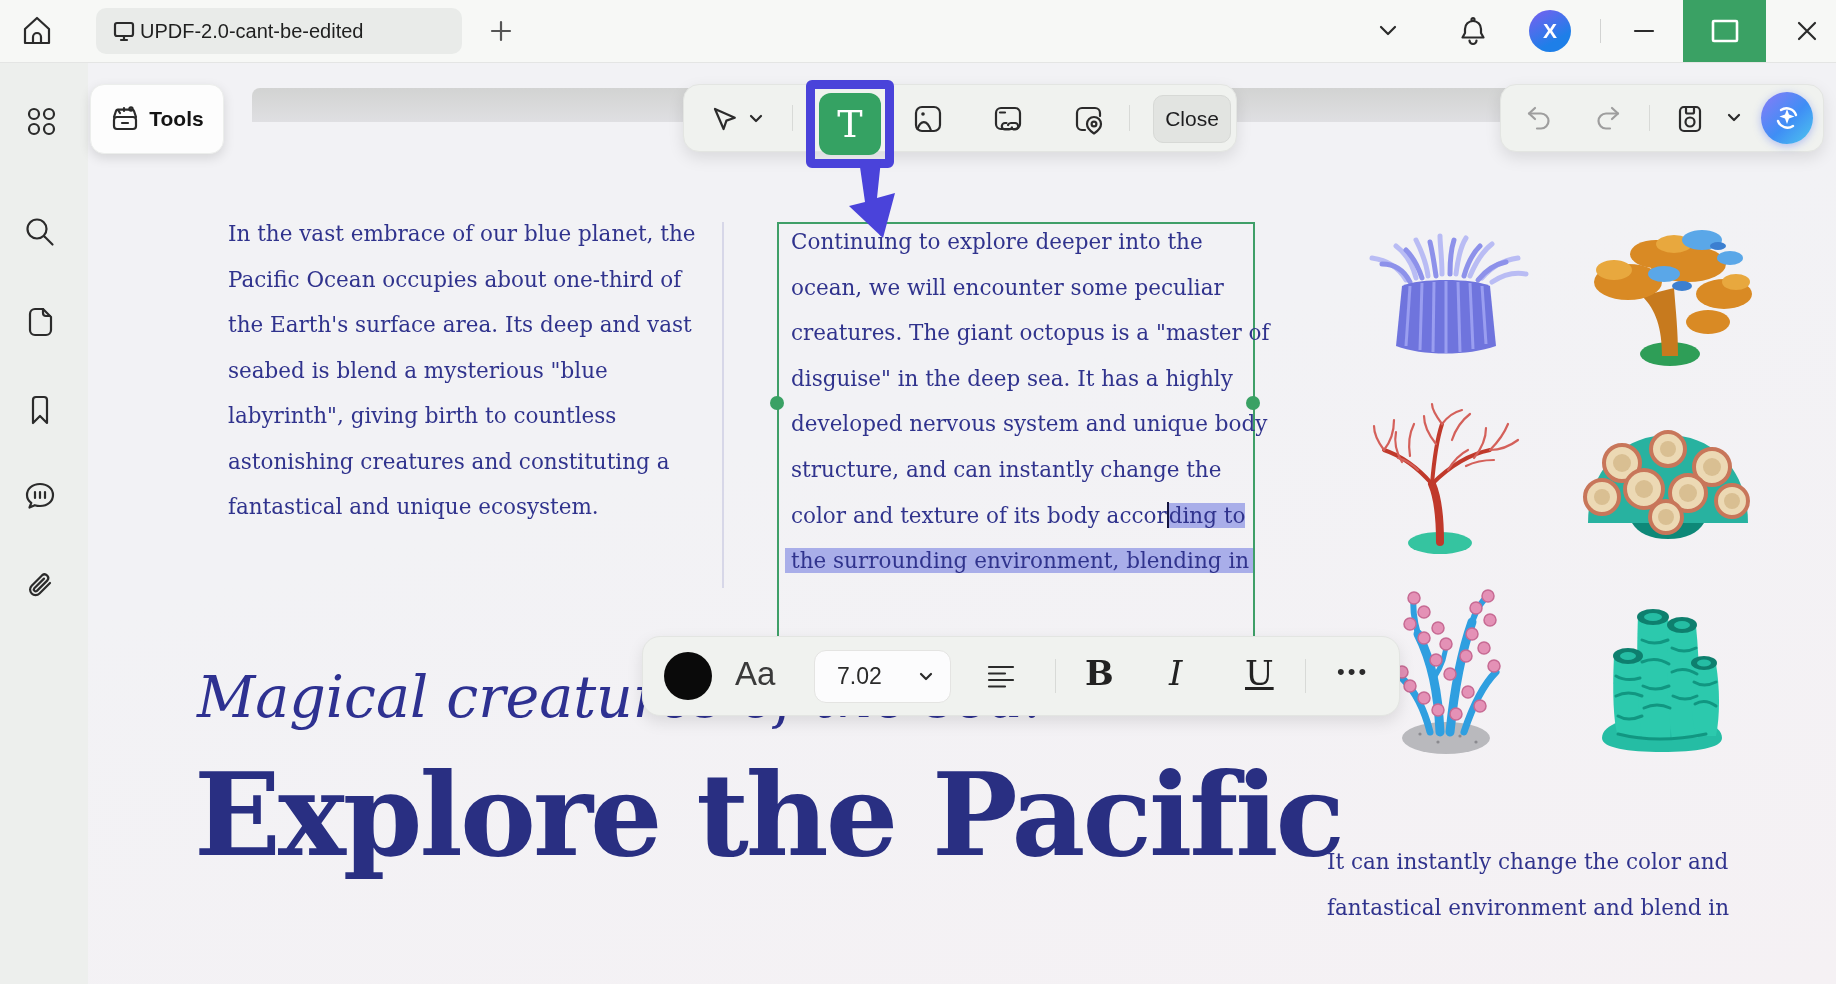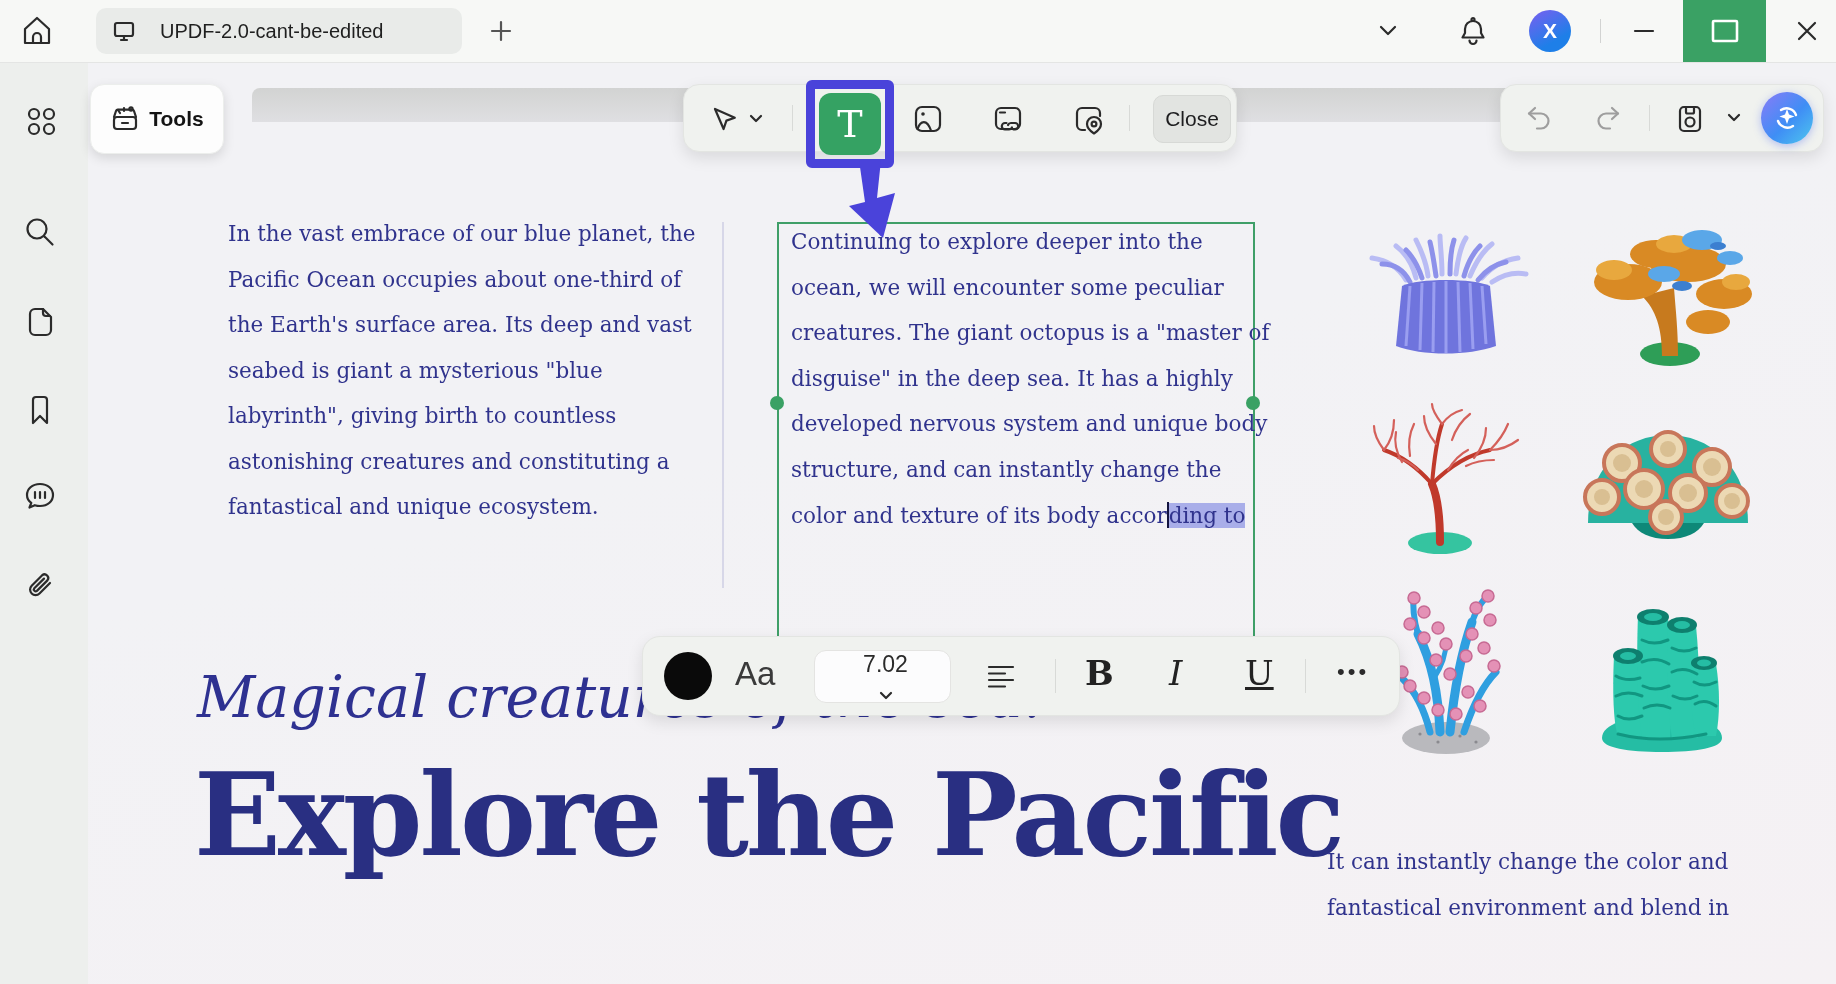--- a/index.html
+++ b/index.html
@@ -4,21 +4,21 @@
 <style>
   html,body{margin:0;padding:0;background:#e8e8ea;}
   #app{position:relative;width:1836px;height:984px;overflow:hidden;
        font-family:"Liberation Sans",sans-serif;background:#f3f3f5;}
   .abs{position:absolute;}
   svg.ic{stroke:#2b2b2b;fill:none;stroke-width:2.2;stroke-linecap:round;stroke-linejoin:round;display:block;}
   
   #topbar{left:0;top:0;width:1836px;height:62px;background:#f7f8f6;border-bottom:1px solid #e4e5e4;z-index:20;}
   .chromebtn{display:flex;align-items:center;justify-content:center;cursor:pointer;}
   #tab{left:96px;top:8px;width:366px;height:46px;border-radius:10px;background:#e9ebe9;
-       display:flex;align-items:center;gap:24px;padding-left:16px;box-sizing:border-box;}
+       display:flex;align-items:center;gap:4px;padding-left:16px;box-sizing:border-box;}
   #tab-title{font-size:20px;color:#1f1f1f;}
   #max-btn{left:1683px;top:0;width:83px;height:62px;background:#3aa164;}
   
   #sidebar{left:0;top:62px;width:88px;height:922px;background:#edefed;z-index:15;}
   .side-ic{position:absolute;left:21px;width:38px;height:38px;display:flex;align-items:center;justify-content:center;cursor:pointer;}
   
   .panel{background:#f0f2ef;border:1px solid #e3e5e2;border-radius:16px;
          box-shadow:0 6px 16px rgba(0,0,0,.10);z-index:30;}
   #tools-btn{left:90px;top:84px;width:132px;height:68px;border-radius:14px;background:#fdfdfd;
              border:1px solid #eceeec;box-shadow:0 4px 12px rgba(0,0,0,.12);z-index:30;
@@ -36,21 +36,21 @@
   #t-glyph{font-family:"DejaVu Serif",serif;font-size:38px;color:#ffffff;line-height:1;}
   #close-btn{position:absolute;left:469px;top:10px;width:76px;height:46px;border-radius:10px;background:#e2e4e1;
              border:1px solid #d7d9d6;display:flex;align-items:center;justify-content:center;cursor:pointer;}
   #close-label{font-size:21px;color:#1d1d1f;}
   
   #fmtbar{left:642px;top:636px;width:756px;height:78px;border-radius:18px;z-index:40;}
   #color-swatch{position:absolute;left:21px;top:15px;width:48px;height:48px;border-radius:50%;background:#0a0a0a;cursor:pointer;}
   #font-btn{position:absolute;left:92px;top:18px;font-size:33px;color:#3a3a3a;cursor:pointer;}
   #size-combo{position:absolute;left:171px;top:13px;width:137px;height:53px;background:#fcfcfd;border:1px solid #e4e4e2;
               border-radius:12px;display:flex;align-items:center;justify-content:space-between;
-              padding:0 16px 0 22px;box-sizing:border-box;cursor:pointer;flex-direction:column;}
+              padding:0 16px 0 22px;box-sizing:border-box;cursor:pointer;}
   #size-value{font-size:23px;color:#2a2a2a;}
   .fmt-glyph{position:absolute;top:16px;font-family:"DejaVu Serif",serif;font-size:34px;color:#222;cursor:pointer;}
   #more-btn{position:absolute;left:694px;top:22px;font-size:22px;letter-spacing:3px;color:#2b2b2b;cursor:pointer;}
   .fdiv{width:1px;background:#d8dad7;position:absolute;top:22px;height:34px;}
   
   #docarea{left:88px;top:62px;width:1748px;height:922px;background:linear-gradient(165deg,#f2f2f5 40%,#f5f1f4);z-index:1;}
   .serif{font-family:"DejaVu Serif",serif;color:#30338d;}
   .bodyline{white-space:nowrap;height:45.5px;font-size:21.5px;}
   #left-para{left:228px;top:221px;z-index:2;}
   #col-divider{left:722px;top:222px;width:2px;height:366px;background:#d7d7e8;z-index:2;}
@@ -72,36 +72,39 @@
 <div id="app">
 
   <div id="docarea" class="abs">
 
     <div id="page-top-shadow" class="abs" style="left:164px;top:26px;"></div>
 
     <div id="left-para" class="abs serif" style="left:140px;top:159px;">
       <div class="bodyline">In the vast embrace of our blue planet, the</div>
       <div class="bodyline">Pacific Ocean occupies about one-third of</div>
       <div class="bodyline">the Earth's surface area. Its deep and vast</div>
-      <div class="bodyline">seabed is giant a mysterious "blue</div>
+      <div class="bodyline">seabed is blend a mysterious "blue</div>
       <div class="bodyline">labyrinth", giving birth to countless</div>
       <div class="bodyline">astonishing creatures and constituting a</div>
       <div class="bodyline">fantastical and unique ecosystem.</div>
     </div>
 
     <div id="col-divider" class="abs" style="left:634px;top:160px;"></div>
 
     <div id="textbox" class="abs serif" style="left:689px;top:160px;">
       <div class="bodyline">Continuing to explore deeper into the</div>
       <div class="bodyline">ocean, we will encounter some peculiar</div>
       <div class="bodyline">creatures. The giant octopus is a "master of</div>
       <div class="bodyline">disguise" in the deep sea. It has a highly</div>
       <div class="bodyline">developed nervous system and unique body</div>
       <div class="bodyline">structure, and can instantly change the</div>
       <div class="bodyline"><span>color and texture of its body accor</span><span class="caret"></span><span class="hl">ding to</span></div>
+      <div class="bodyline">
+          <span class="hl" style="display:block;margin-left:-6px;padding-left:6px;">the surrounding environment, blending in</span>
+        </div>
     </div>
     <div class="abs handle" style="left:682px;top:334px;"></div>
     <div class="abs handle" style="left:1158px;top:334px;"></div>
 
     <div id="heading-italic" class="abs serif" style="left:109px;top:602px;">Magical creatures of the sea.</div>
     <div id="heading-main" class="abs serif" style="left:106px;top:686px;">Explore the Pacific</div>
 
     <div id="right-para" class="abs serif" style="left:1239px;top:787px;">
       <div class="bodyline">It can instantly change the color and</div>
       <div class="bodyline">fantastical environment and blend in</div>

